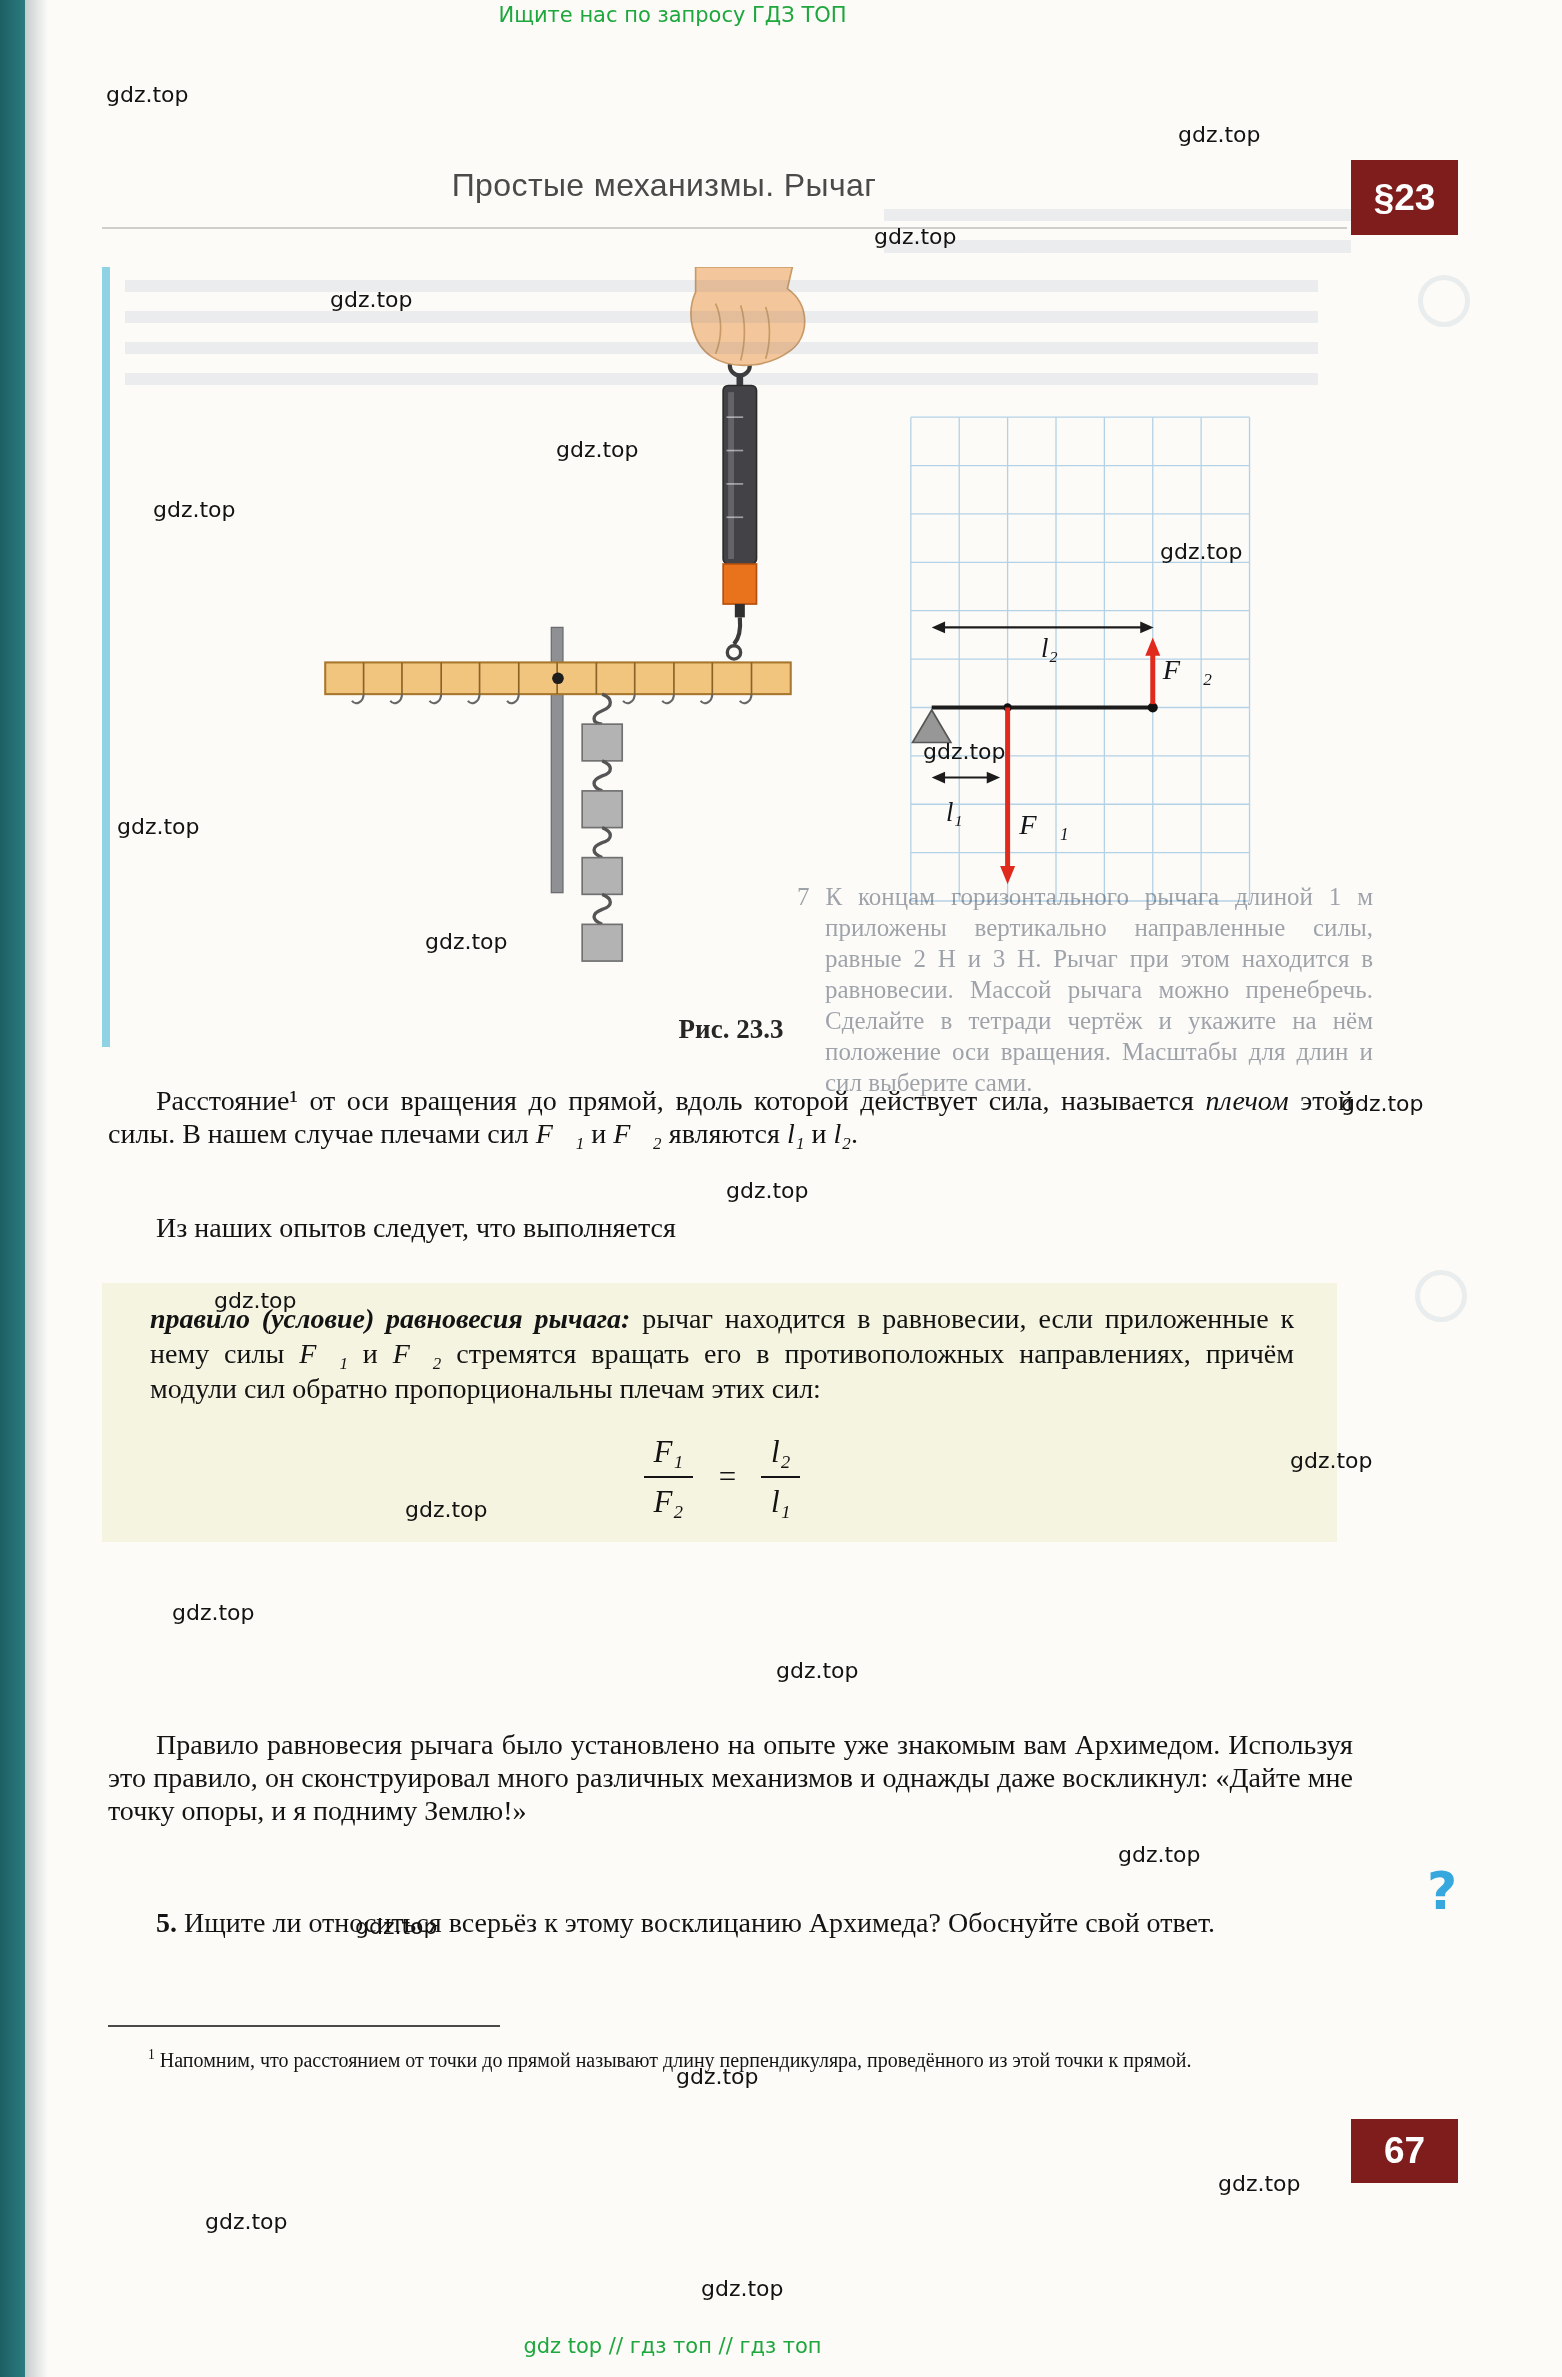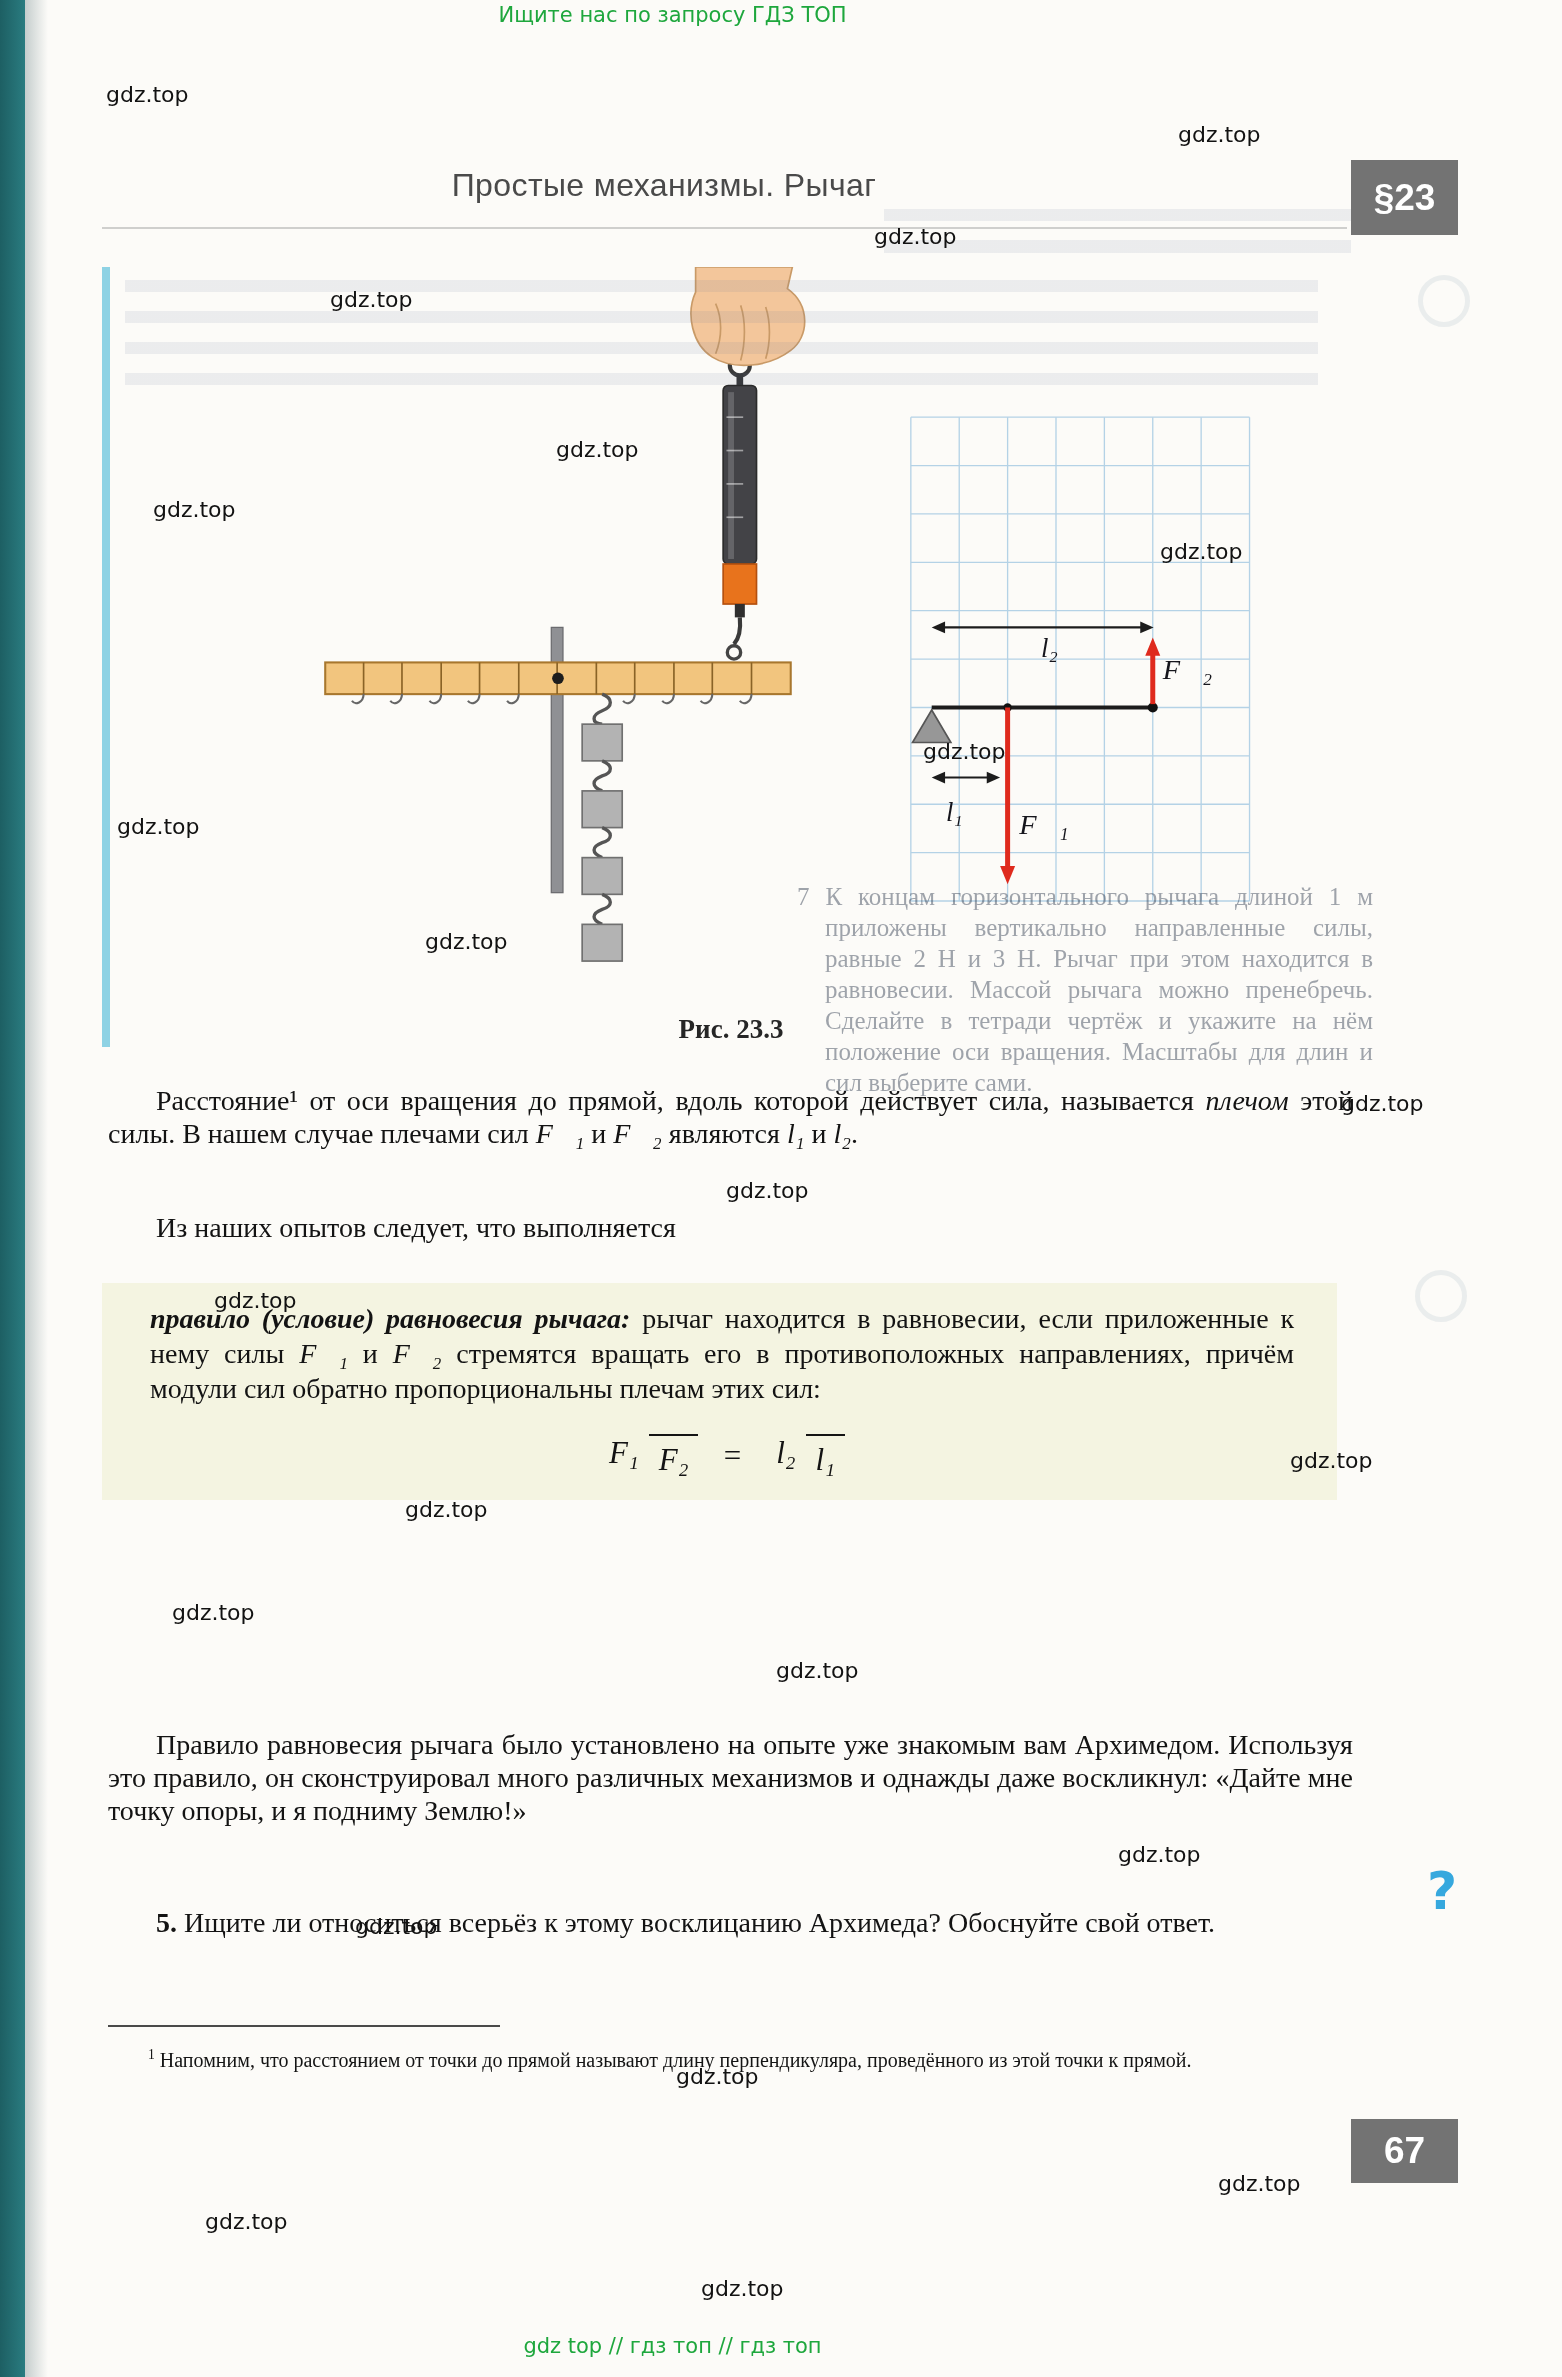--- a/index.html
+++ b/index.html
@@ -14,21 +14,21 @@
   .top-link, .bottom-link { position:absolute; left:0; width:1251px; text-align:center;
              font-family:"DejaVu Sans",sans-serif; font-size:21px; color:#1ea73d;margin-left:47px; }
   .top-link { top:3.3px; }
   .bottom-link { top:2334px; }
 
   .wm { position:absolute; font-family:"DejaVu Sans",sans-serif; font-size:22px;
         color:#121212; white-space:nowrap; z-index:60; }
 
   .header-title { position:absolute; top:167px; left:0; width:1328px; text-align:center;
         font-family:"Liberation Sans",sans-serif; font-size:32px; color:#4a4a4a; letter-spacing:0.4px; }
-  .badge { position:absolute; left:1351px; width:107px; background:#737373; color:#ffffff;
+  .badge { position:absolute; left:1351px; width:107px; background:#7f1d1d; color:#ffffff;
         font-family:"Liberation Sans",sans-serif; font-weight:bold; font-size:37px;
         display:flex; align-items:center; justify-content:center; }
   .badge-top { top:160px; height:75px; }
   .badge-bottom { top:2119px; height:64px; }
   .header-rule { position:absolute; left:102px; top:227px; width:1245px; height:1.7px; background:#cfcfcd; }
 
   .figure { position:absolute; left:102px; top:267px; width:1268px; height:780px;
         border-left:8.3px solid #8ed2e4; }
   .figure svg { position:absolute; left:0; top:0; }
   .caption { position:absolute; left:225px; top:747px; width:792px; text-align:center;
@@ -47,21 +47,21 @@
   .para { position:absolute; left:108px; width:1245px; font-size:28px; line-height:33px;
         text-align:justify; color:#131313; }
   .indent { text-indent:48px; }
   .vec { font-style:italic; }
 
   .rulebox { position:absolute; left:102px; top:1283px; width:1235px;
         background:#f4f4e1; padding:18.4px 43px 22px 48px; z-index:8; }
   .rule-text { font-size:28px; line-height:35px; text-align:justify; color:#131313; }
   .formula { margin-top:28px; display:flex; justify-content:center; align-items:center;
         gap:23.4px; font-style:italic; font-size:31px; color:#131313; }
-  .frac { display:inline-flex; flex-direction:row; align-items:center; }
+  .frac { display:inline-flex; flex-direction:column; }
   .frac .ftop { padding:0 10px 5.8px; }
   .frac .fbot { padding:5.8px 10px 0; border-top:2.5px solid #141414; }
 
   .q5 b { font-weight:bold; }
   .footnote-rule { position:absolute; left:108px; top:2025px; width:392px; height:1.7px; background:#4a4a4a; }
   .footnote { position:absolute; left:108px; top:2040px; width:1245px; font-size:20px;
         line-height:30px; text-align:justify; text-indent:32px; color:#141414;margin-left:8px; }
   .footnote sup { font-size:.68em; }
 
   .qmark { position:absolute; left:1411px; top:1860px; width:62px; height:62px;

